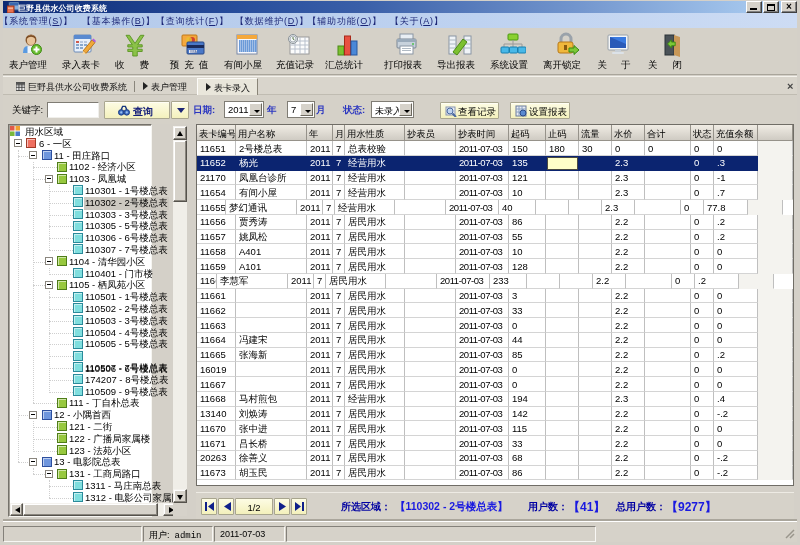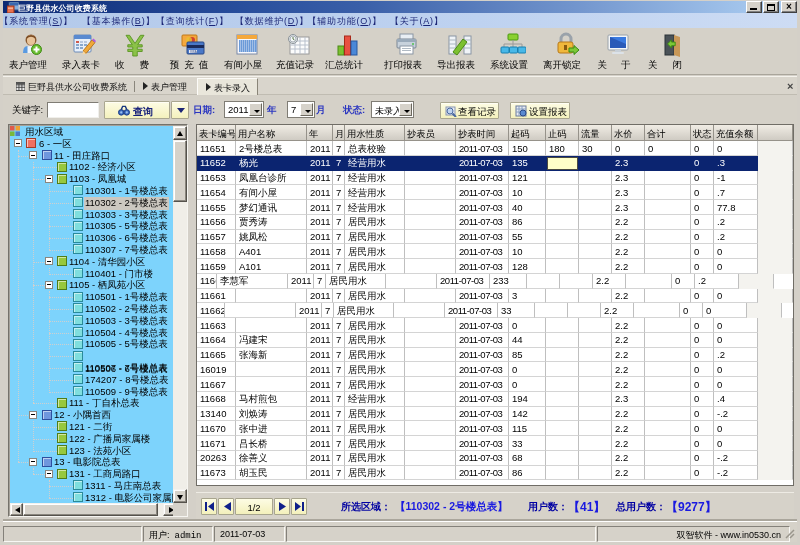--- a/index.html
+++ b/index.html
@@ -24,21 +24,21 @@
 
 #filt{left:3px;top:95px;width:794px;height:29px;background:#d5d1c8;}
 .inp{position:absolute;background:#fff;border:1px solid #7f7c74;border-bottom-color:#f0efeb;border-right-color:#f0efeb;}
 .ybtn{position:absolute;background:linear-gradient(180deg,#fdfce4,#f4f1bd);border:1px solid #aaa790;border-radius:1px;box-shadow:inset 0 1px 0 #fffef4;}
 .blab{position:absolute;color:#2a35c0;font-weight:bold;font-size:9.5px;white-space:nowrap;}
 .combo{position:absolute;height:17px;background:#fff;border:1px solid #7f7c74;}
 .dd{position:absolute;right:1px;top:1px;bottom:1px;width:13px;background:#d6d2ca;border:1px solid;border-color:#fff #6e6a60 #6e6a60 #fff;}
 .dar{position:absolute;left:3.5px;top:5.5px;width:0;height:0;border-top:3.5px solid #000;border-left:3px solid transparent;border-right:3px solid transparent;}
 .dary{position:absolute;left:5px;top:6px;width:0;height:0;border-top:5px solid #1c2676;border-left:4px solid transparent;border-right:4px solid transparent;}
 
-#tree{left:8px;top:124px;width:180px;height:393px;background:#7dd3fc;border:1px solid;border-color:#75726b #f6f5f1 #f6f5f1 #75726b;box-shadow:inset 1px 1px 0 #a5a199;}
+#tree{left:8px;top:124px;width:144px;height:393px;background:#ffffff;border:1px solid;border-color:#75726b #f6f5f1 #f6f5f1 #75726b;box-shadow:inset 1px 1px 0 #a5a199;}
 #treec{position:absolute;left:1px;top:1px;width:163px;height:377px;overflow:hidden;font-size:9.5px;}
 .sq{position:absolute;width:10px;height:10px;border:1px solid;}
 .exp{position:absolute;width:8px;height:8px;background:#fff;border:1px solid #8a867e;}
 .exp i{position:absolute;left:1px;top:2.5px;width:4px;height:1px;background:#000;}
 .tl{position:absolute;font-size:9.5px;color:#000;white-space:nowrap;}
 .dot{position:absolute;border-left:1px dotted #cfcfcf;width:0;}
 .doth{position:absolute;border-top:1px dotted #cfcfcf;height:0;}
 
 .sb{position:absolute;background:#f0eee8;}
 .sbtn{position:absolute;width:14px;height:14px;background:#d6d2ca;border:1px solid;border-color:#f4f2ee #55524c #55524c #f4f2ee;box-shadow:inset -1px -1px 0 #8a867e,inset 1px 1px 0 #fff;}
@@ -476,21 +476,21 @@
       <span style="width:33px"></span>
       <span style="width:33px"></span>
       <span style="width:33px">2.3</span>
       <span style="width:46px"></span>
       <span style="width:23px">0</span>
       <span style="width:44px">.3</span>
       <span style="width:35px" class="fill"></span>
     </div>
     <div style="position:absolute;left:349.5px;top:31.50px;width:31px;height:13.5px;background:#ffffc8;border:1px solid #4a4a42"></div>
     <div class="row" style="top:45.50px">
-      <span style="width:39px">11653</span>
+      <span style="width:39px">21170</span>
       <span style="width:71px">凤凰台诊所</span>
       <span style="width:26px">2011</span>
       <span style="width:12px">7</span>
       <span style="width:60px">经营用水</span>
       <span style="width:51px"></span>
       <span style="width:53px" class="dt">2011-07-03</span>
       <span style="width:37px">121</span>
       <span style="width:33px"></span>
       <span style="width:33px"></span>
       <span style="width:33px">2.3</span>
@@ -510,21 +510,21 @@
       <span style="width:37px">10</span>
       <span style="width:33px"></span>
       <span style="width:33px"></span>
       <span style="width:33px">2.3</span>
       <span style="width:46px"></span>
       <span style="width:23px">0</span>
       <span style="width:44px">.7</span>
       <span style="width:35px" class="fill"></span>
     </div>
     <div class="row" style="top:75.00px">
-      <span style="width:39px">11655</span>
+      <span style="width:29px">11655</span>
       <span style="width:71px">梦幻通讯</span>
       <span style="width:26px">2011</span>
       <span style="width:12px">7</span>
       <span style="width:60px">经营用水</span>
       <span style="width:51px"></span>
       <span style="width:53px" class="dt">2011-07-03</span>
       <span style="width:37px">40</span>
       <span style="width:33px"></span>
       <span style="width:33px"></span>
       <span style="width:33px">2.3</span>
@@ -629,21 +629,21 @@
       <span style="width:37px">3</span>
       <span style="width:33px"></span>
       <span style="width:33px"></span>
       <span style="width:33px">2.2</span>
       <span style="width:46px"></span>
       <span style="width:23px">0</span>
       <span style="width:44px">0</span>
       <span style="width:35px" class="fill"></span>
     </div>
     <div class="row" style="top:178.25px">
-      <span style="width:28px">11662</span>
+      <span style="width:39px">11662</span>
       <span style="width:71px"></span>
       <span style="width:26px">2011</span>
       <span style="width:12px">7</span>
       <span style="width:60px">居民用水</span>
       <span style="width:51px"></span>
       <span style="width:53px" class="dt">2011-07-03</span>
       <span style="width:37px">33</span>
       <span style="width:33px"></span>
       <span style="width:33px"></span>
       <span style="width:33px">2.2</span>
@@ -869,16 +869,15 @@
 <span class="ptxt" style="left:332px">用户数：</span>
 <span class="ptxt pv2" style="left:372px">【41】</span>
 <span class="ptxt" style="left:420px">总用户数：</span>
 <span class="ptxt pv2" style="left:470px">【9277】</span>
 </div>
 <div class="a" id="stat">
 <div class="seg" style="left:0px;width:139px"></div>
 <div class="seg" style="left:140px;width:70px">用户:&nbsp; <span style="font-family:'Liberation Mono',monospace;font-size:9px">admin</span></div>
 <div class="seg" style="left:211px;width:71px">2011-07-03</div>
 <div class="seg" style="left:283px;width:310px"></div>
-<div class="seg" style="left:594px;width:193px;text-align:right;padding-right:8px">双智软件 - www.in0530.cn</div>
 <svg style="position:absolute;right:2px;bottom:3px" width="10" height="10" viewBox="0 0 10 10">
       <path d="M9 1 L1 9 M9 5 L5 9 M9 9 L9 9" stroke="#9a968c" stroke-width="1.5"></path>
     </svg>
 </div>
 </body></html>

